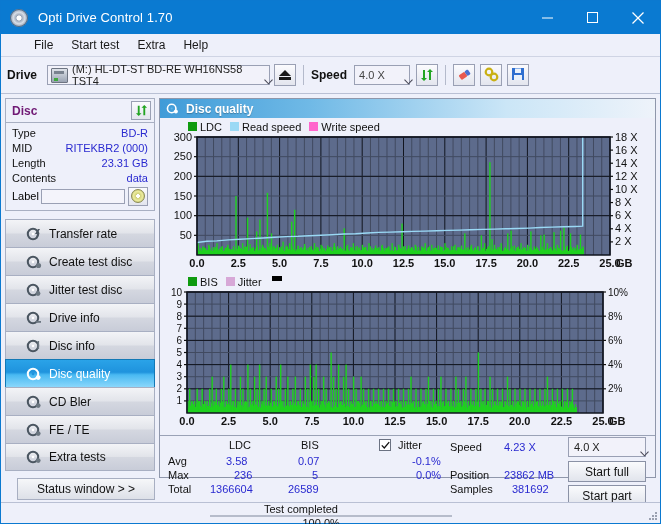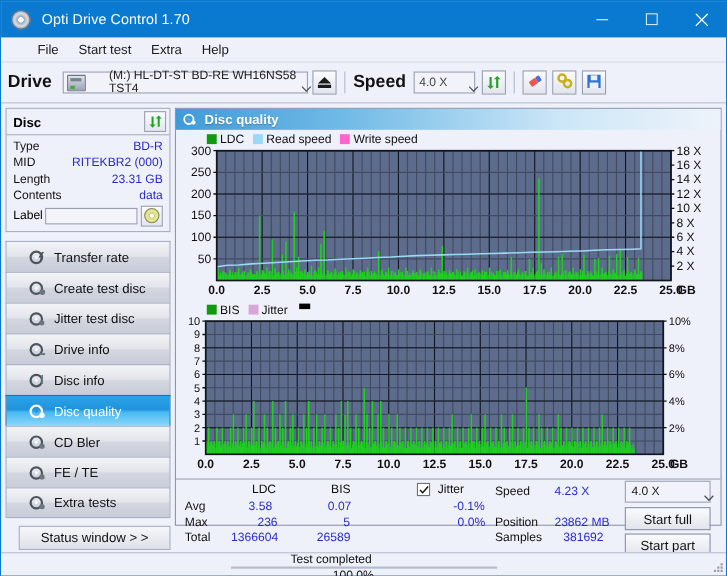--- a/index.html
+++ b/index.html
@@ -42,32 +42,32 @@
     padding-left:24px;border-bottom:1px solid #cfd4e4;
   }
   .menu-item{
     padding:2px 9px;font-size:12px;color:#1a1a1a;
   }
   
   .drivebar{
     height:36px;background:#eef0fa;display:flex;align-items:center;
     padding:0 6px;border-bottom:1px solid #b9c0d4;
   }
-  .lbl-bold{font-weight:bold;font-size:16px;color:#111;}
+  .lbl-bold{font-weight:bold;font-size:12px;color:#111;}
   .combo{
     height:20px;background:#f2f2fa;border:1px solid #9aa0b4;
     display:flex;align-items:center;position:relative;box-sizing:border-box;
     font-size:11px;color:#222;
   }
   .combo .chev{
     position:absolute;right:5px;top:50%;transform:translateY(-50%);
     width:0;height:0;
   }
   .chev-svg{width:9px;height:6px;}
-  .drive-combo{width:223px;margin-left:10px;padding-left:3px;gap:17px;}
+  .drive-combo{width:223px;margin-left:10px;padding-left:3px;}
   .drive-icon{
     width:15px;height:13px;margin-right:4px;flex:0 0 auto;
     background:linear-gradient(#dfe3ea,#9aa3b3);
     border:1px solid #6d7482;border-radius:1px;position:relative;
   }
   .drive-icon:after{
     content:"";position:absolute;left:2px;bottom:1px;width:4px;height:3px;background:#3fa93f;
   }
   .drive-icon:before{
     content:"";position:absolute;left:2px;top:2px;width:10px;height:3px;background:#79828f;
@@ -94,21 +94,21 @@
   
   .body{display:flex;height:384px;}
   .left{width:158px;box-sizing:border-box;padding:4px 4px 0 4px;}
   .panel{
     border:1px solid #a8afc2;background:#eef0fa;box-sizing:border-box;
   }
   .panel-head{
     display:flex;align-items:center;justify-content:space-between;
     padding:2px 3px 2px 6px;border-bottom:1px solid #a8afc2;
   }
-  .panel-head .ttl{font-weight:bold;font-size:12px;color:#000000;}
+  .panel-head .ttl{font-weight:bold;font-size:12px;color:#701a75;}
   .disc-rows{padding:2px 6px 4px 6px;}
   .drow{display:flex;justify-content:space-between;align-items:center;height:15px;font-size:11px;}
   .drow .k{color:#111;}
   .drow .v{color:#2a2ad0;}
   .label-row{display:flex;align-items:center;justify-content:space-between;height:20px;margin-top:1px;}
   .label-input{
     width:84px;height:15px;border:1px solid #9aa0b4;background:#f4f4fb;box-sizing:border-box;
   }
   .navlist{margin-top:8px;}
   .navbtn{

